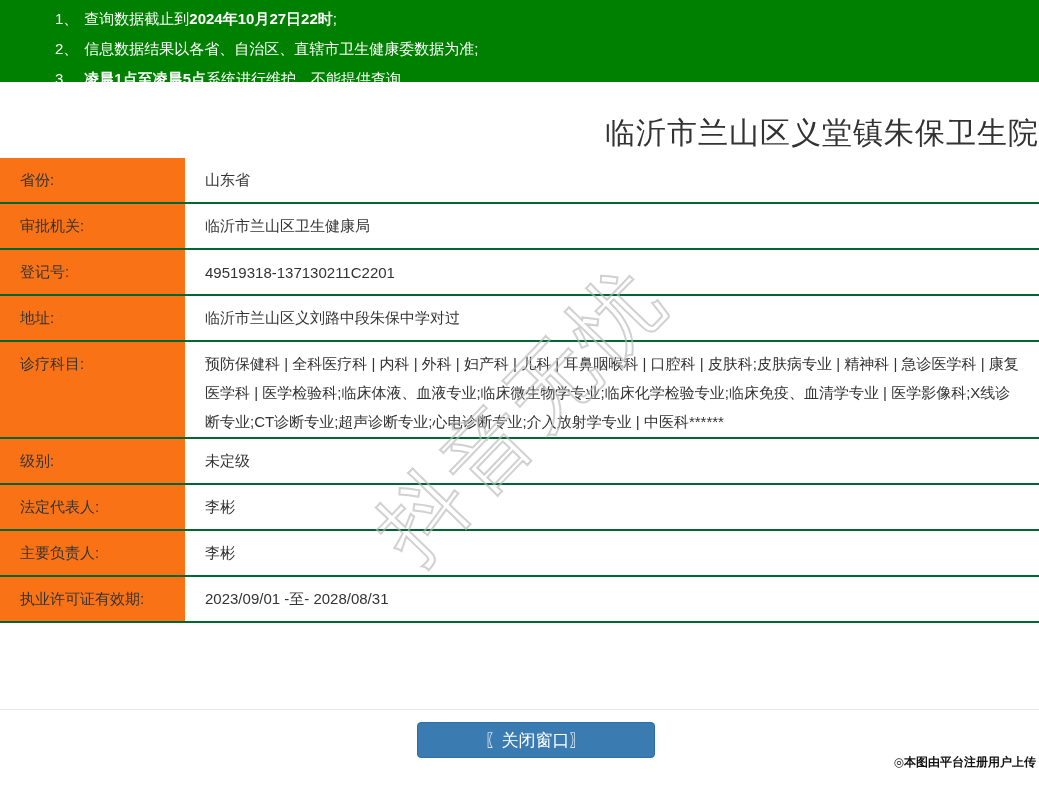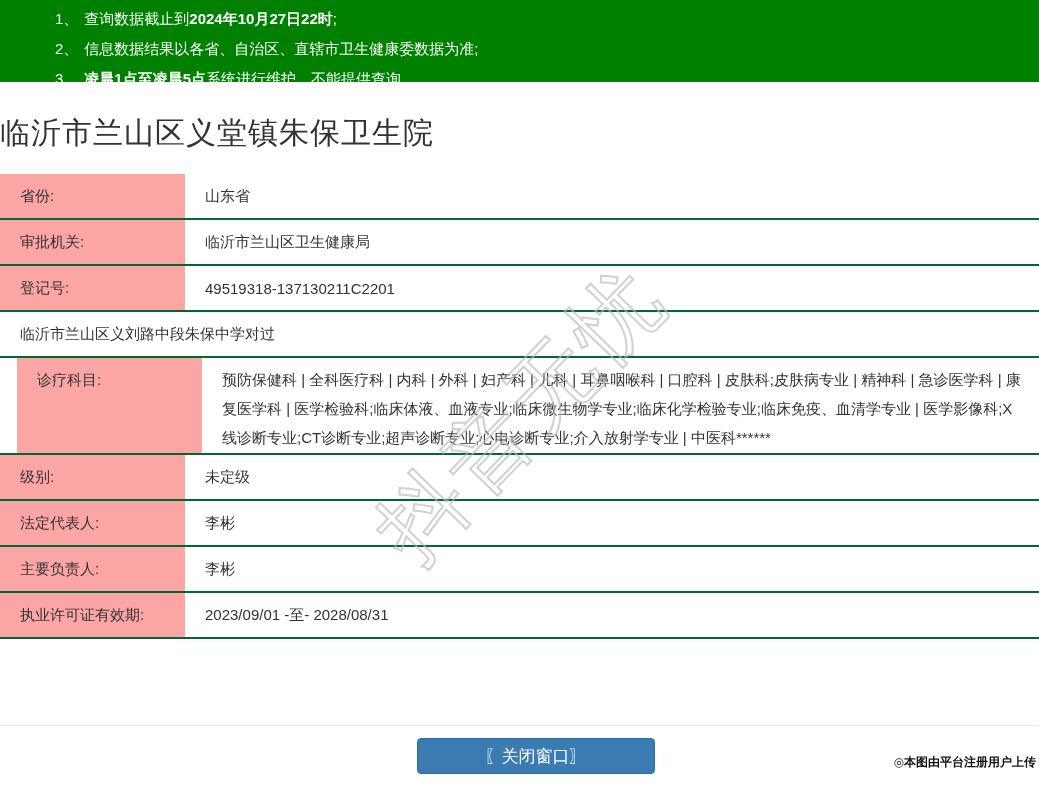--- a/index.html
+++ b/index.html
@@ -18,41 +18,41 @@
     background: #008000;
     color: #ffffff;
     padding: 4px 20px 0 55px;
     font-size: 15px;
   }
   .notice-line { line-height: 30px; white-space: nowrap; }
   .notice-line .num { margin-right: 6px; }
   .notice-line .b { font-weight: bold; }
   
   .page-title {
-    margin: 30px 0 20px 0;
+    margin: 30px 0 4px 0;
     height: 42px;
     line-height: 42px;
-    text-align: left;
+    text-align: right;
     font-size: 30px;
     font-weight: 400;
     color: #333333;
     letter-spacing: 1px;
   }
   
   .info-table { width: 100%; }
   .row {
     display: flex;
     height: 46px;
     border-bottom: 2px solid #006633;
   }
-  .row.tall { height: 97px; padding-left: 17px; }
+  .row.tall { height: 97px; }
   .row .label {
     width: 185px;
     flex-shrink: 0;
-    background: #fca5a5;
+    background: #f97316;
     padding-left: 20px;
     font-size: 15px;
     display: flex;
     align-items: center;
   }
   .row.tall .label { align-items: flex-start; padding-top: 13px; }
   .row .value {
     flex: 1;
     margin-left: 20px;
     padding-right: 16px;
@@ -129,20 +129,21 @@
   </div>
   <div class="row">
     <div class="label">审批机关:</div>
     <div class="value">临沂市兰山区卫生健康局</div>
   </div>
   <div class="row">
     <div class="label">登记号:</div>
     <div class="value">49519318-137130211C2201</div>
   </div>
   <div class="row">
+    <div class="label">地址:</div>
     <div class="value">临沂市兰山区义刘路中段朱保中学对过</div>
   </div>
   <div class="row tall">
     <div class="label">诊疗科目:</div>
     <div class="value">预防保健科 | 全科医疗科 | 内科 | 外科 | 妇产科 | 儿科 | 耳鼻咽喉科 | 口腔科 | 皮肤科;皮肤病专业 | 精神科 | 急诊医学科 | 康复医学科 | 医学检验科;临床体液、血液专业;临床微生物学专业;临床化学检验专业;临床免疫、血清学专业 | 医学影像科;X线诊断专业;CT诊断专业;超声诊断专业;心电诊断专业;介入放射学专业 | 中医科******</div>
   </div>
   <div class="row">
     <div class="label">级别:</div>
     <div class="value">未定级</div>
   </div>

